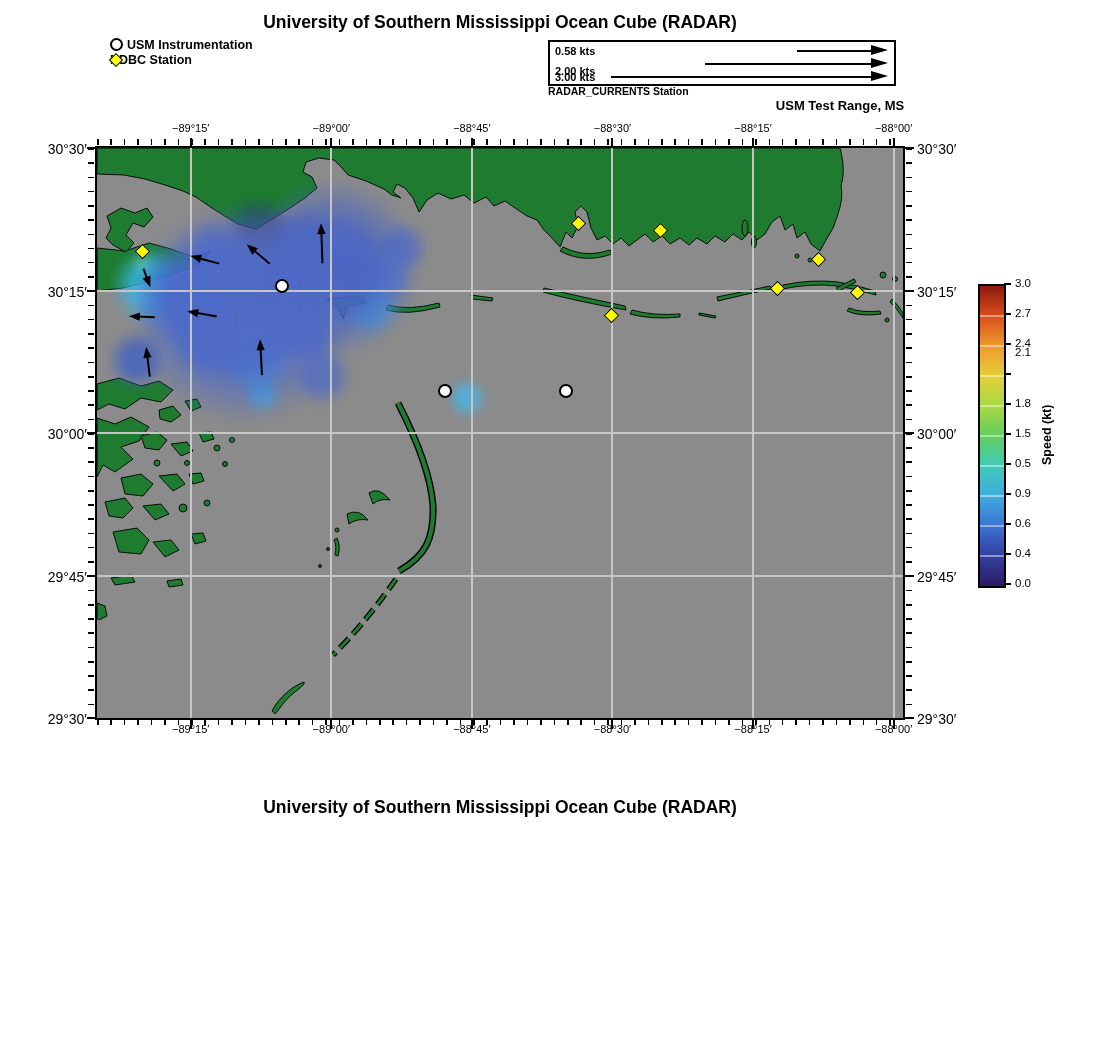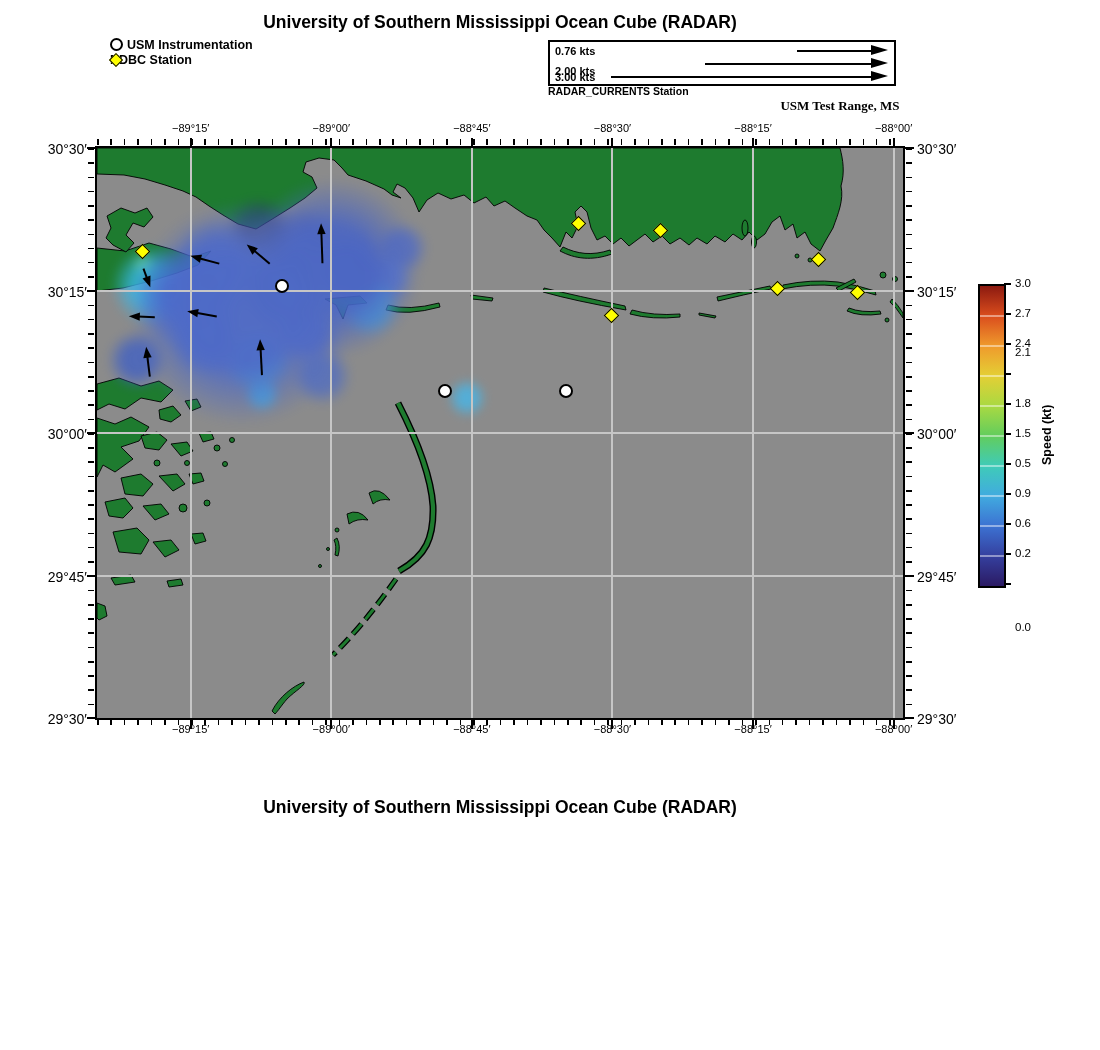--- a/index.html
+++ b/index.html
@@ -14,21 +14,21 @@
   .sym.circle{width:9px;height:9px;border:2px solid #000;border-radius:50%;background:#fff;}
   .sym.diamond{width:8px;height:8px;border:1.6px solid #000;background:#ffff00;transform:rotate(45deg);margin-left:1px;margin-right:5px;}
   .vscale{position:absolute;left:548px;top:40px;width:344px;height:42px;border:2.5px solid #000;background:#fff;}
   .vs-label{position:absolute;left:5px;font-weight:bold;font-size:11px;line-height:12px;}
   .vs-line{position:absolute;height:1.5px;background:#000;}
   .vs-head{position:absolute;width:0;height:0;border-top:5px solid transparent;border-bottom:5px solid transparent;border-left:17px solid #000;}
   .vscale-caption{position:absolute;left:548px;top:85px;font-weight:bold;font-size:10.5px;}
   .subtitle{position:absolute;left:97px;top:98px;width:806px;text-align:center;
             font-family:"Liberation Serif",serif;font-weight:bold;font-size:17px;}
   .region{position:absolute;left:760px;top:98px;width:160px;text-align:center;
-          font-family:Liberation Serif, serif;font-weight:bold;font-size:13px;}
+          font-family:Liberation Sans, sans-serif;font-weight:bold;font-size:13px;}
   .map{position:absolute;left:95px;top:146px;width:806px;height:570px;border:2px solid #000;
        background:#8b8b8b;overflow:hidden;}
   .map svg.land{position:absolute;left:0;top:0;}
   .blobs{position:absolute;left:0;top:0;width:806px;height:570px;filter:blur(5px);opacity:.92;}
   .vgrid{position:absolute;top:0;width:2px;height:570px;background:#c6c6c6;}
   .hgrid{position:absolute;left:0;height:2px;width:806px;background:#c6c6c6;}
   svg.overlay{position:absolute;left:0;top:0;}
   .diamond{position:absolute;width:9px;height:9px;background:#ffff00;border:1.6px solid #000;transform:rotate(45deg);}
   .ucircle{position:absolute;width:10px;height:10px;background:#fff;border:2.2px solid #000;border-radius:50%;}
   .tickstrip{position:absolute;background-repeat:repeat;}
@@ -62,21 +62,21 @@
       <span class="sym circle"></span>
       <span>USM Instrumentation</span>
     </div>
     <div class="legend-row">
       <span class="sym diamond"></span>
       <span>NDBC Station</span>
     </div>
   </div>
 
   <div class="vscale" id="vscale">
-      <div class="vs-label" style="top: 3px;">0.76 kts</div>
+      <div class="vs-label" style="top: 3px;">0.58 kts</div>
       <div class="vs-line" style="top: 8px; right: 22px; width: 75px;"></div>
       <div class="vs-head" style="top: 3px; right: 6px;"></div>
       <div class="vs-label" style="top: 8px; margin-top: 15px;">2.00 kts</div>
       <div class="vs-line" style="top: 21px; right: 22px; width: 167px;"></div>
       <div class="vs-head" style="top: 16px; right: 6px;"></div>
       <div class="vs-label" style="top: 29px;">3.00 kts</div>
       <div class="vs-line" style="top: 34px; right: 22px; width: 261px;"></div>
       <div class="vs-head" style="top: 29px; right: 6px;"></div>
     </div>
   <div class="vscale-caption">RADAR_CURRENTS Station</div>
@@ -257,23 +257,23 @@
       <div class="cbar-lab" style="top: 397px;">1.8</div>
       <div class="cbar-tick" style="top: 433px;"></div>
       <div class="cbar-lab" style="top: 427px;">1.5</div>
       <div class="cbar-tick" style="top: 463px;"></div>
       <div class="cbar-lab" style="top: 457px;">0.5</div>
       <div class="cbar-tick" style="top: 493px;"></div>
       <div class="cbar-lab" style="top: 487px;">0.9</div>
       <div class="cbar-tick" style="top: 523px;"></div>
       <div class="cbar-lab" style="top: 517px;">0.6</div>
       <div class="cbar-tick" style="top: 553px;"></div>
-      <div class="cbar-lab" style="top: 547px;">0.2</div>
+      <div class="cbar-lab" style="top: 547px;">0.4</div>
       <div class="cbar-tick" style="top: 583px;"></div>
-      <div class="cbar-lab" style="top: 577px; margin-top: 44px;">0.0</div>
+      <div class="cbar-lab" style="top: 577px;">0.0</div>
     </div>
   <div class="cbar-label">Speed (kt)</div>
 
   <div class="title bottom">University of Southern Mississippi Ocean Cube (RADAR)</div>
 <div class="mtick" style="left: 189.735px; top: 138px; width: 2px; height: 9px;"></div>
     <div class="mtick" style="left: 189.735px; top: 720px; width: 2px; height: 9px;"></div>
     <div class="mtick" style="left: 330.31px; top: 138px; width: 2px; height: 9px;"></div>
     <div class="mtick" style="left: 330.31px; top: 720px; width: 2px; height: 9px;"></div>
     <div class="mtick" style="left: 470.885px; top: 138px; width: 2px; height: 9px;"></div>
     <div class="mtick" style="left: 470.885px; top: 720px; width: 2px; height: 9px;"></div>

